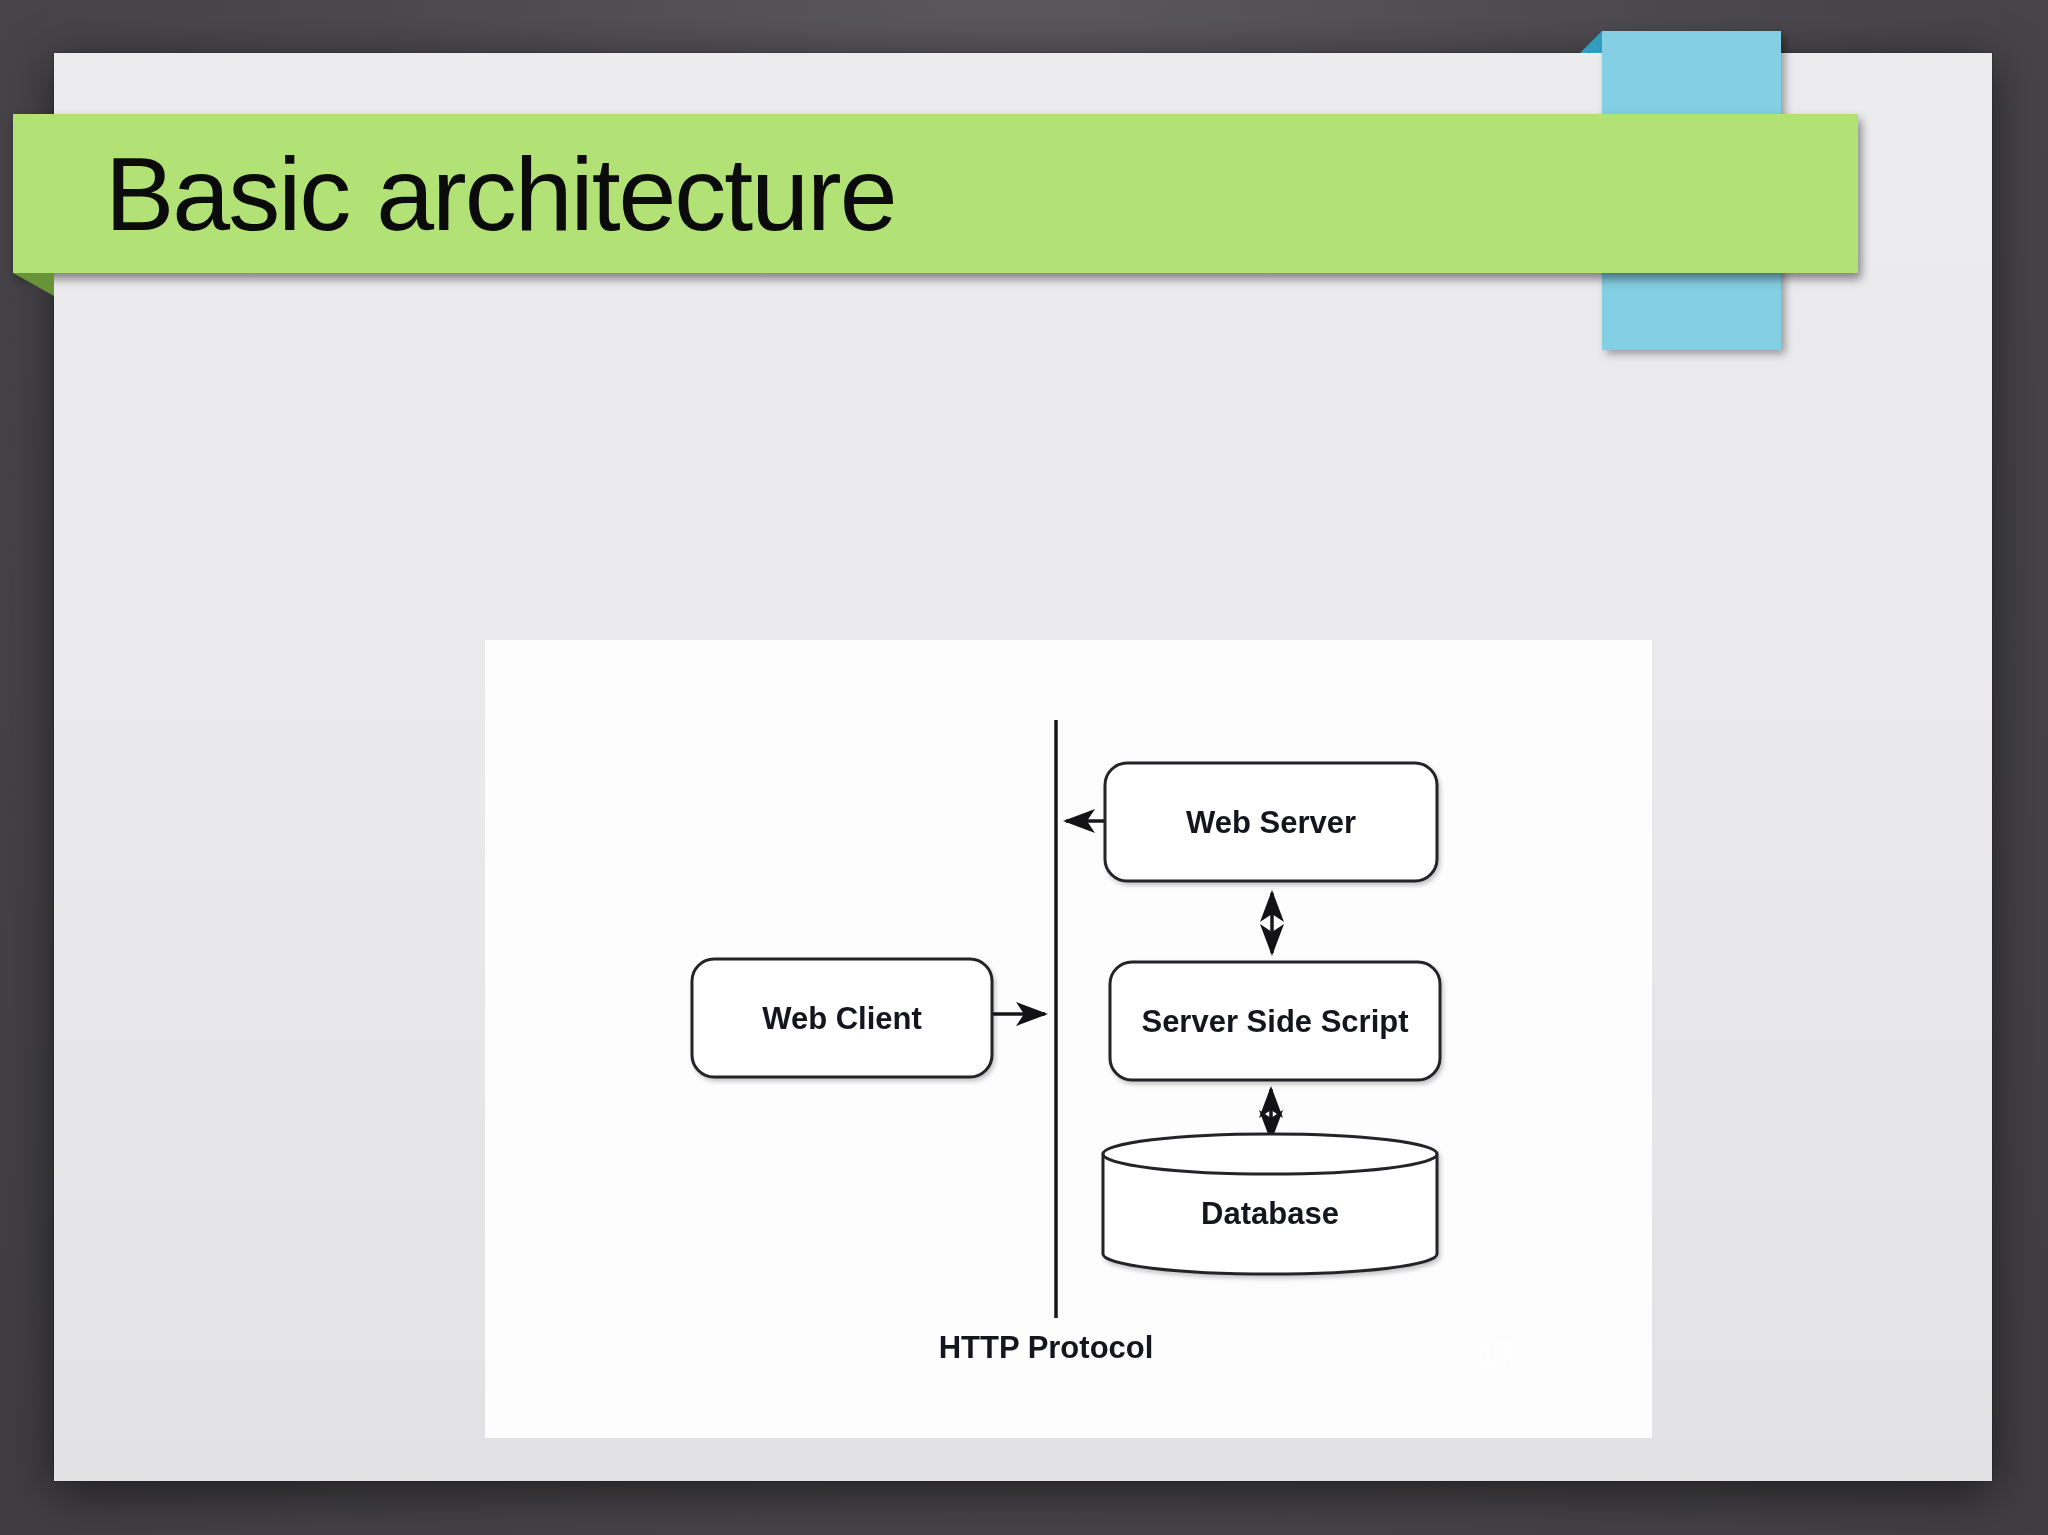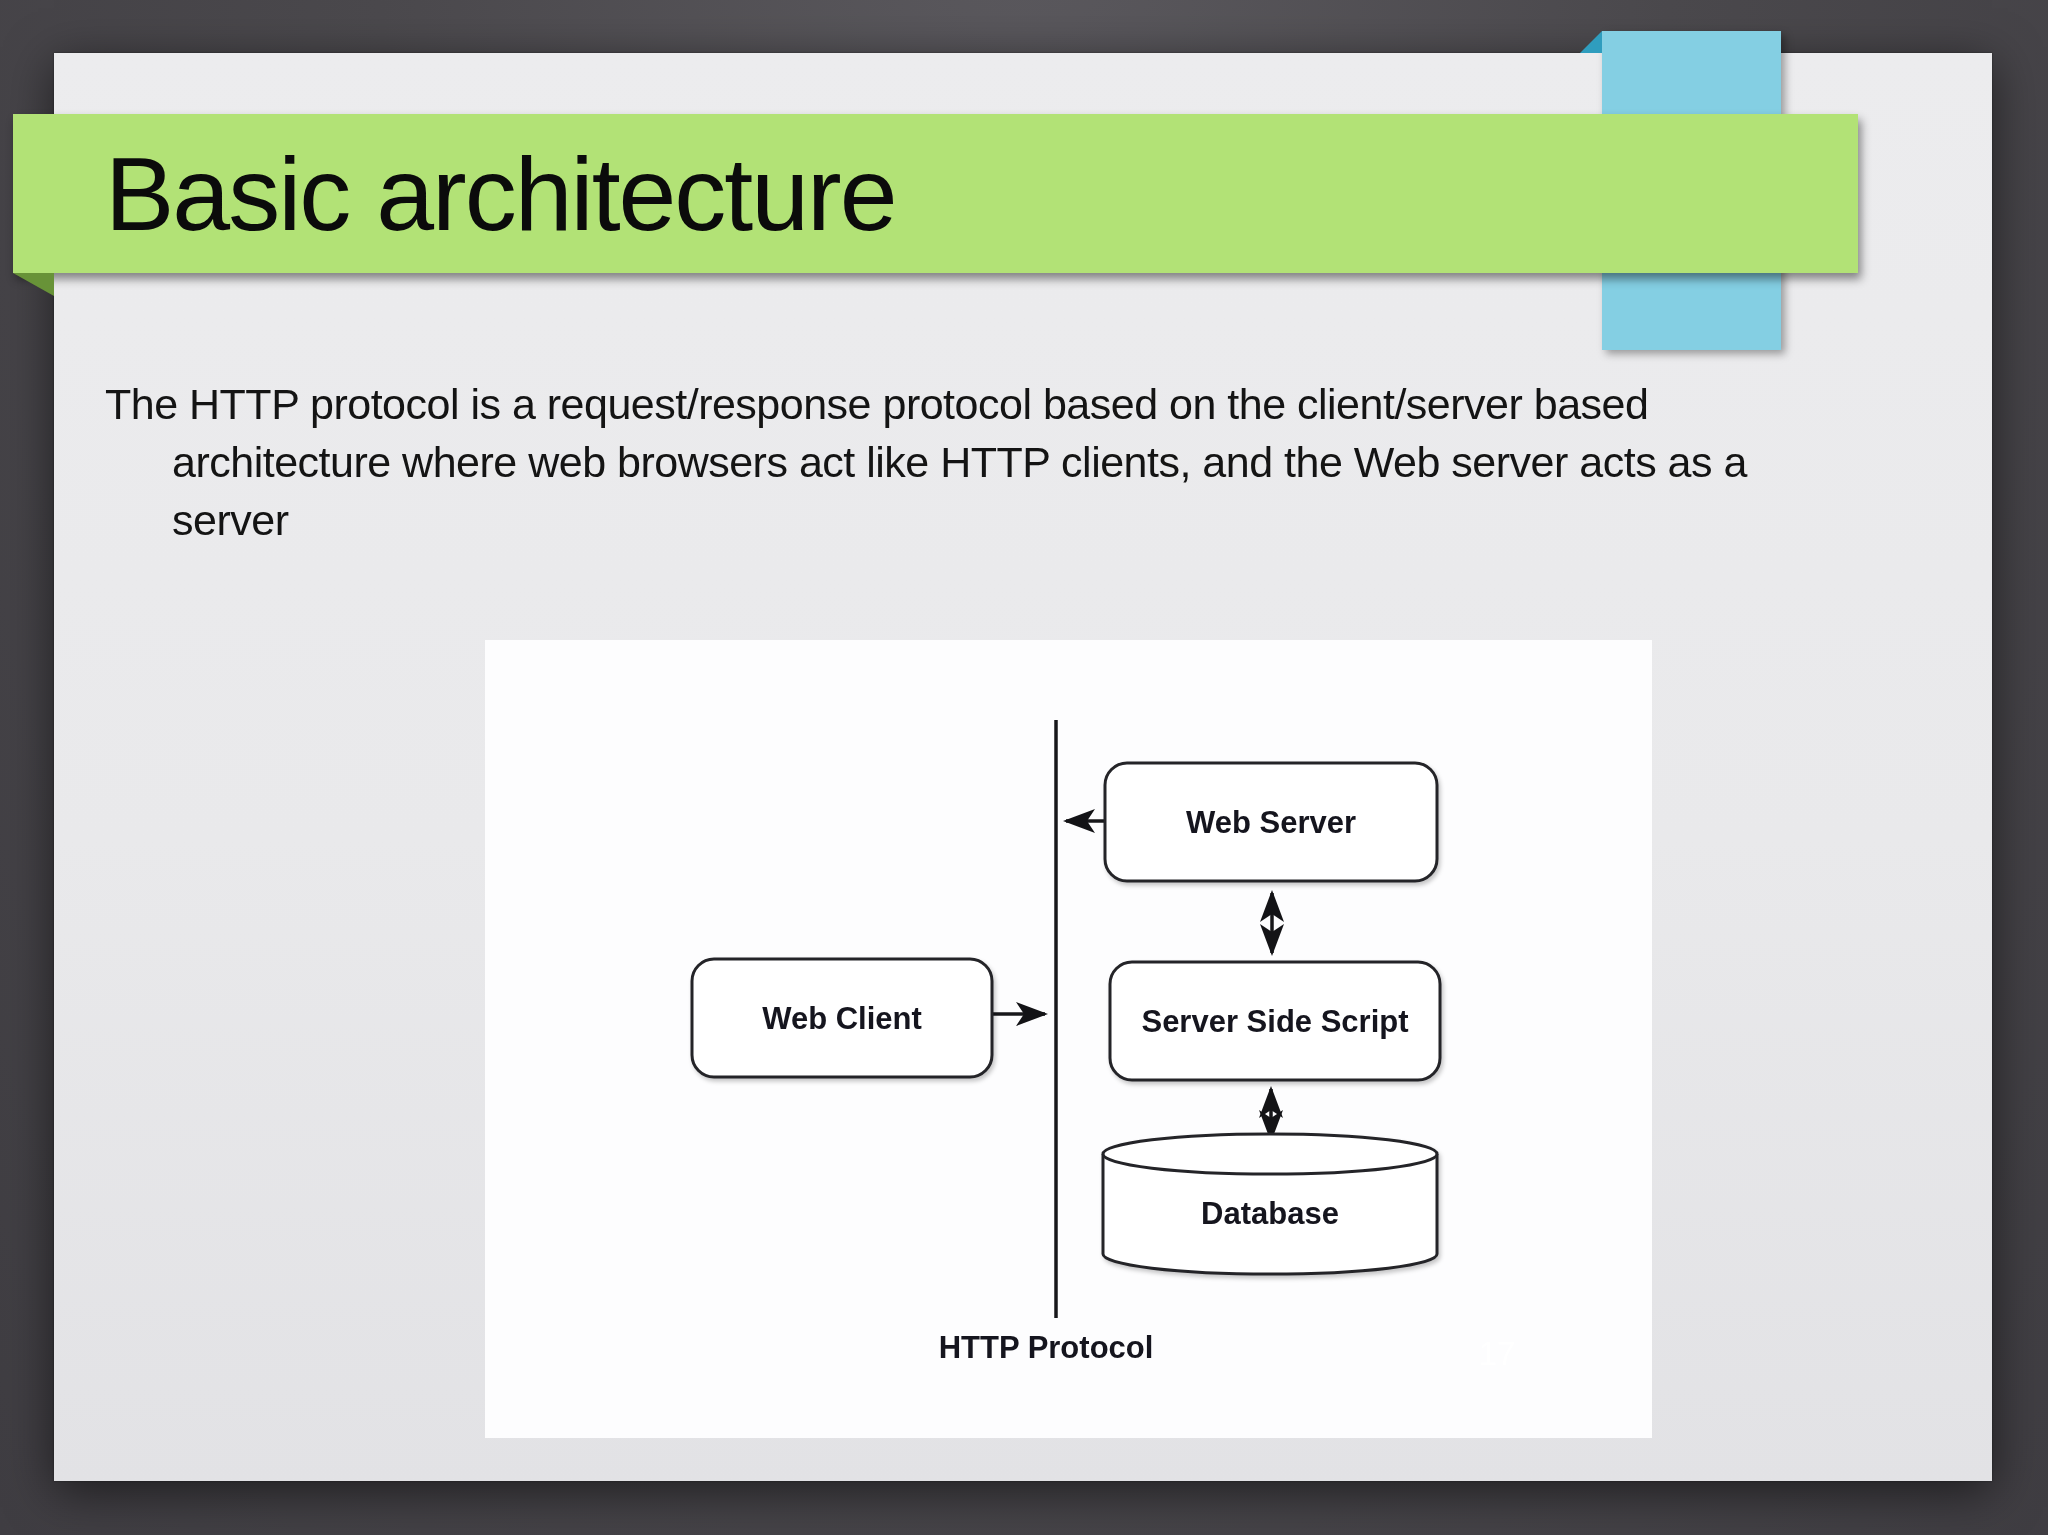--- a/index.html
+++ b/index.html
@@ -129,25 +129,20 @@
     color: rgba(255,255,255,0.93);
   }
 </style>
 </head>
 <body>
 
 <div class="stage">
 
   <div class="slide">
 
-    <div class="body-text">
-      <div class="body-line">The HTTP protocol is a request/response protocol based on the client/server based</div>
-      <div class="body-line indent">architecture where web browsers act like HTTP clients, and the Web server acts as a</div>
-      <div class="body-line indent">server</div>
-    </div>
 
     <div class="diagram">
       <svg viewBox="0 0 1167 642" xmlns="http://www.w3.org/2000/svg">
         <defs>
           <marker id="ah" markerUnits="userSpaceOnUse" markerWidth="34" markerHeight="26" refX="29" refY="13" orient="auto-start-reverse">
             <path d="M0,1 L32,13 L0,25 L8,13 Z" fill="#131316"></path>
           </marker>
         </defs>
 
         <line class="edge" x1="571" y1="2" x2="571" y2="600"></line>

